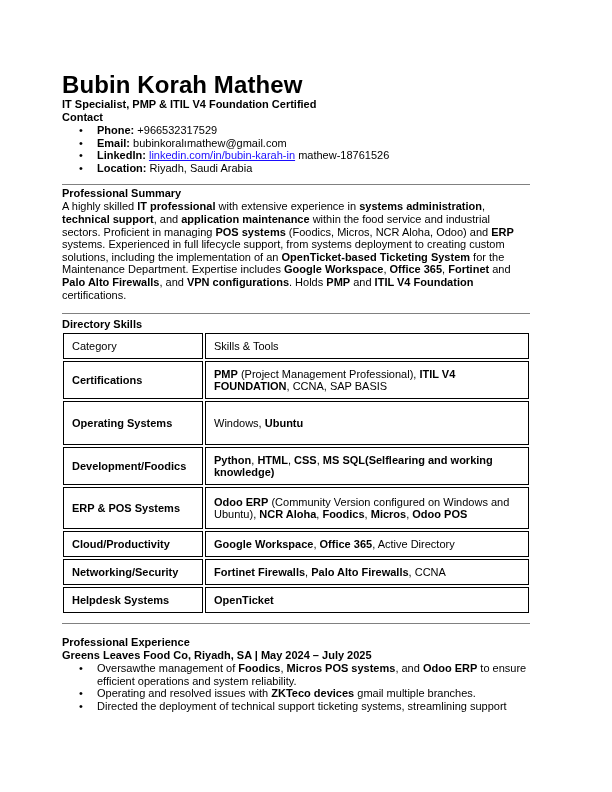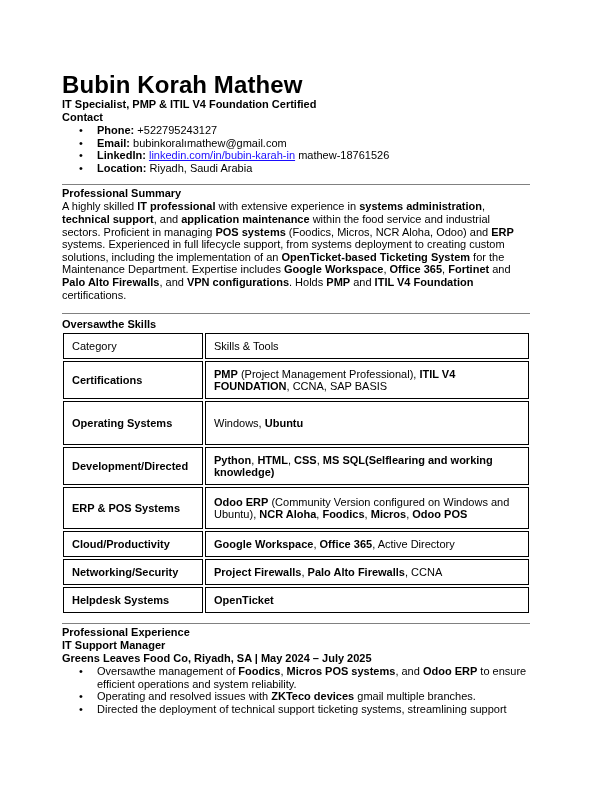--- a/index.html
+++ b/index.html
@@ -24,73 +24,72 @@
   .b { font-weight: bold; }
 </style>
 </head>
 <body>
 
 <div class="page">
   <h1 class="name">Bubin Korah Mathew</h1>
   <div class="subtitle">IT Specialist, PMP &amp; ITIL V4 Foundation Certified</div>
   <div class="h">Contact</div>
   <ul class="bl">
-    <li><span class="b">Phone:</span><span> +522795243127</span></li>
+    <li><span class="b">Phone:</span><span> +966532317529</span></li>
     <li><span class="b">Email:</span><span> bubinkoralımathew@gmail.com</span></li>
     <li><span class="b">LinkedIn:</span> <a class="link">linkedin.com/in/bubin-karah-in</a><span> mathew-18761526</span></li>
     <li><span class="b">Location:</span><span> Riyadh, Saudi Arabia</span></li>
   </ul>
 
   <div class="hr" style="margin-top:10px;"></div>
   <div class="h" style="margin-top:2px;">Professional Summary</div>
   <div class="para"><span>A highly skilled </span><span class="b">IT professional</span><span> with extensive experience in </span><span class="b">systems administration</span><span>, </span><span class="b">technical support</span><span>, and </span><span class="b">application maintenance</span><span> within the food service and industrial sectors. Proficient in managing </span><span class="b">POS systems</span><span> (Foodics, Micros, NCR Aloha, Odoo) and </span><span class="b">ERP</span><span> systems. Experienced in full lifecycle support, from systems deployment to creating custom solutions, including the implementation of an </span><span class="b">OpenTicket-based Ticketing System</span><span> for the Maintenance Department. Expertise includes </span><span class="b">Google Workspace</span><span>, </span><span class="b">Office 365</span><span>, </span><span class="b">Fortinet</span><span> and </span><span class="b">Palo Alto Firewalls</span><span>, and </span><span class="b">VPN configurations</span><span>. Holds </span><span class="b">PMP</span><span> and </span><span class="b">ITIL V4 Foundation</span><span> certifications.</span></div>
 
   <div class="hr" style="margin-top:12px;"></div>
-  <div class="h" style="margin-top:4px;">Oversawthe Skills</div>
+  <div class="h" style="margin-top:4px;">Directory Skills</div>
   <table class="skills" style="margin-left:-1px;">
     <tbody id="skills-body">
       <tr class="hdr" style="height:26px;">
         <td class="cat" style="font-weight:normal;">Category</td>
         <td>Skills &amp; Tools</td>
       </tr>
     <tr style="height: 38px;">
           <td class="cat">Certifications</td>
           <td><span class="b">PMP</span><span> (Project Management Professional), </span><span class="b">ITIL V4 FOUNDATION</span><span>, CCNA, SAP BASIS</span></td>
         </tr>
         <tr style="height: 44px;">
           <td class="cat">Operating Systems</td>
           <td><span>Windows, </span><span class="b">Ubuntu</span></td>
         </tr>
         <tr style="height: 38px;">
-          <td class="cat">Development/Directed</td>
+          <td class="cat">Development/Foodics</td>
           <td><span class="b">Python</span><span>, </span><span class="b">HTML</span><span>, </span><span class="b">CSS</span><span>, </span><span class="b">MS SQL(Selflearing and working knowledge)</span></td>
         </tr>
         <tr style="height: 42px;">
           <td class="cat">ERP &amp; POS Systems</td>
           <td><span class="b">Odoo ERP</span><span> (Community Version configured on Windows and Ubuntu), </span><span class="b">NCR Aloha</span><span>, </span><span class="b">Foodics</span><span>, </span><span class="b">Micros</span><span>, </span><span class="b">Odoo POS</span></td>
         </tr>
         <tr style="height: 26px;">
           <td class="cat">Cloud/Productivity</td>
           <td><span class="b">Google Workspace</span><span>, </span><span class="b">Office 365</span><span>, Active Directory</span></td>
         </tr>
         <tr style="height: 26px;">
           <td class="cat">Networking/Security</td>
-          <td><span class="b">Project Firewalls</span><span>, </span><span class="b">Palo Alto Firewalls</span><span>, CCNA</span></td>
+          <td><span class="b">Fortinet Firewalls</span><span>, </span><span class="b">Palo Alto Firewalls</span><span>, CCNA</span></td>
         </tr>
         <tr style="height: 26px;">
           <td class="cat">Helpdesk Systems</td>
           <td><span class="b">OpenTicket</span></td>
         </tr>
       </tbody>
   </table>
 
   <div class="hr" style="margin-top:8px;"></div>
-  <div class="h" style="margin-top:2px;">Professional Experience</div>
+  <div class="h" style="margin-top:12px;">Professional Experience</div>
   <div id="jobs">
-      <div class="h">IT Support Manager</div>
       <div class="h">Greens Leaves Food Co, Riyadh, SA | May 2024 – July 2025</div>
       <ul class="bl">
         <li><span>Oversawthe management of </span><span class="b">Foodics</span><span>, </span><span class="b">Micros POS systems</span><span>, and </span><span class="b">Odoo ERP</span><span> to ensure efficient operations and system reliability.</span></li>
         <li><span>Operating and resolved issues with </span><span class="b">ZKTeco devices</span><span> gmail multiple branches.</span></li>
         <li><span>Directed the deployment of technical support ticketing systems, streamlining support</span></li>
       </ul>
     </div>
 </div>
 
 </body></html>

